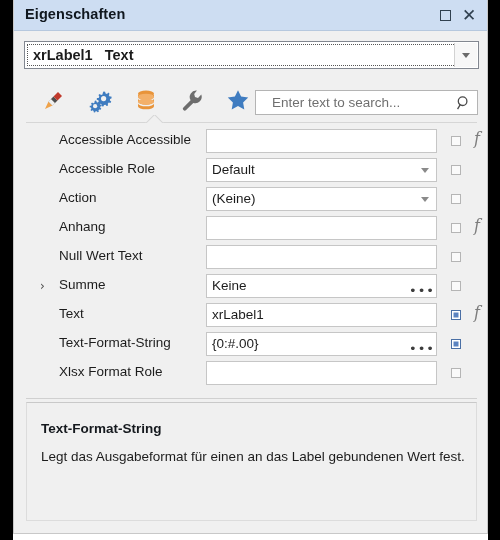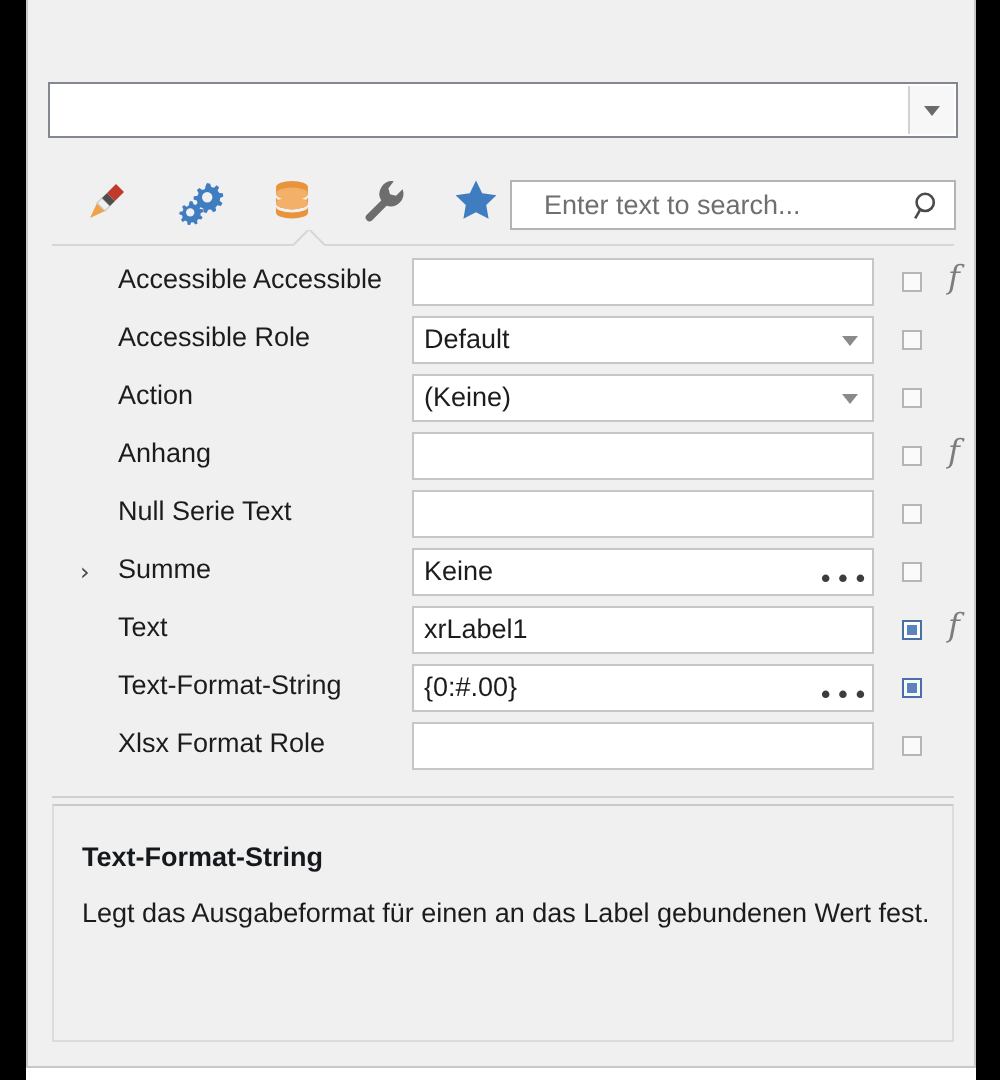--- a/index.html
+++ b/index.html
@@ -230,22 +230,34 @@
   }
 </style>
 </head>
 <body>
 
 <div id="root">
   <div class="page-bg"></div>
 
   <div class="panel">
 
+    <div class="titlebar">
+      <div class="title-text">Eigenschaften</div>
+      <div class="tb-btn tb-max">
+        <div class="sq"></div>
+      </div>
+      <div class="tb-btn tb-close">
+        <div class="xglyph">✕</div>
+      </div>
+    </div>
 
     <div class="obj-combo">
+      <div class="obj-inner">
+        <span class="obj-text">xrLabel1   Text</span>
+      </div>
       <div class="obj-arrowbox">
         <div class="caret"></div>
       </div>
     </div>
 
     <div class="toolbar">
 
       <div class="tool" style="left:20px">
         <span>
           <svg width="26" height="26" viewBox="0 0 26 26">
@@ -342,21 +354,21 @@
         </div>
         <div class="row" style="top: 87px;">
           <div class="row-label">Anhang</div>
           <div class="row-field">
             <span class="field-val"></span>
           </div>
           <div class="row-check"></div>
           <div class="row-fx">f</div>
         </div>
         <div class="row" style="top: 116px;">
-          <div class="row-label">Null Serie Text</div>
+          <div class="row-label">Null Wert Text</div>
           <div class="row-field">
             <span class="field-val"></span>
           </div>
           <div class="row-check"></div>
         </div>
         <div class="row" style="top: 145px;">
           <div class="row-chev">›</div>
           <div class="row-label">Summe</div>
           <div class="row-field">
             <span class="field-val">Keine</span>

